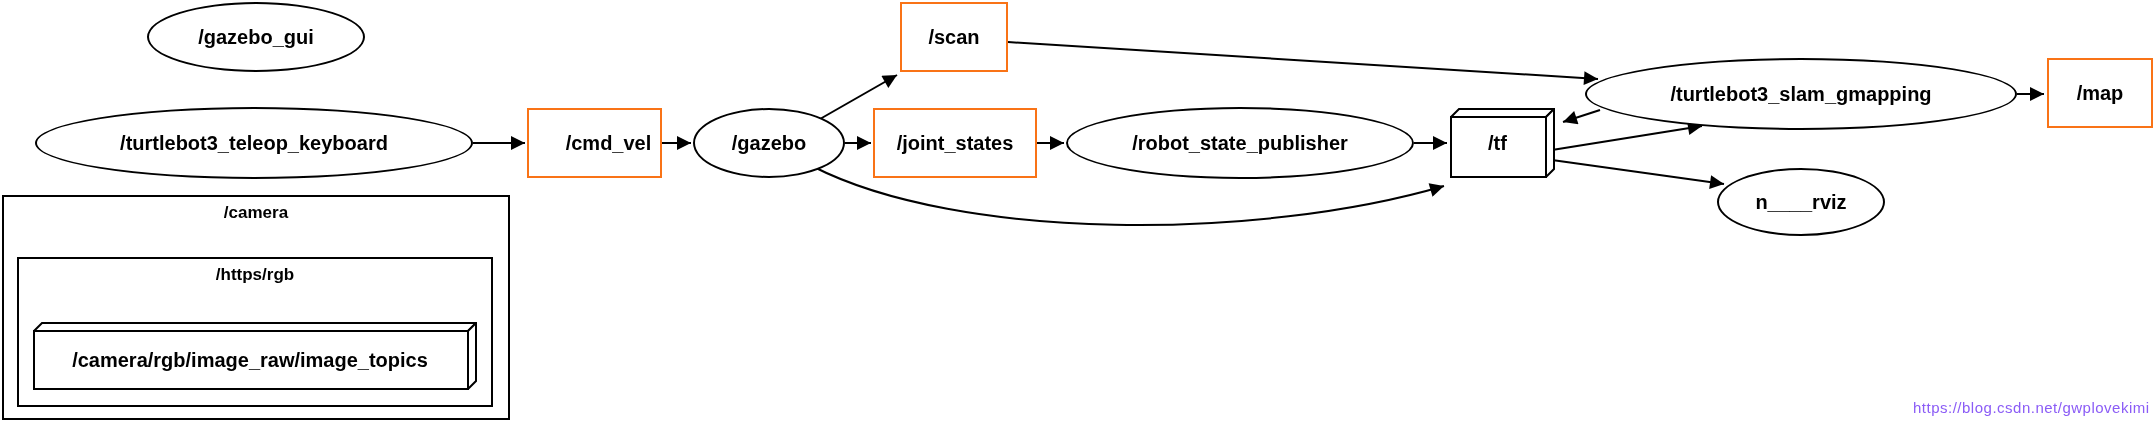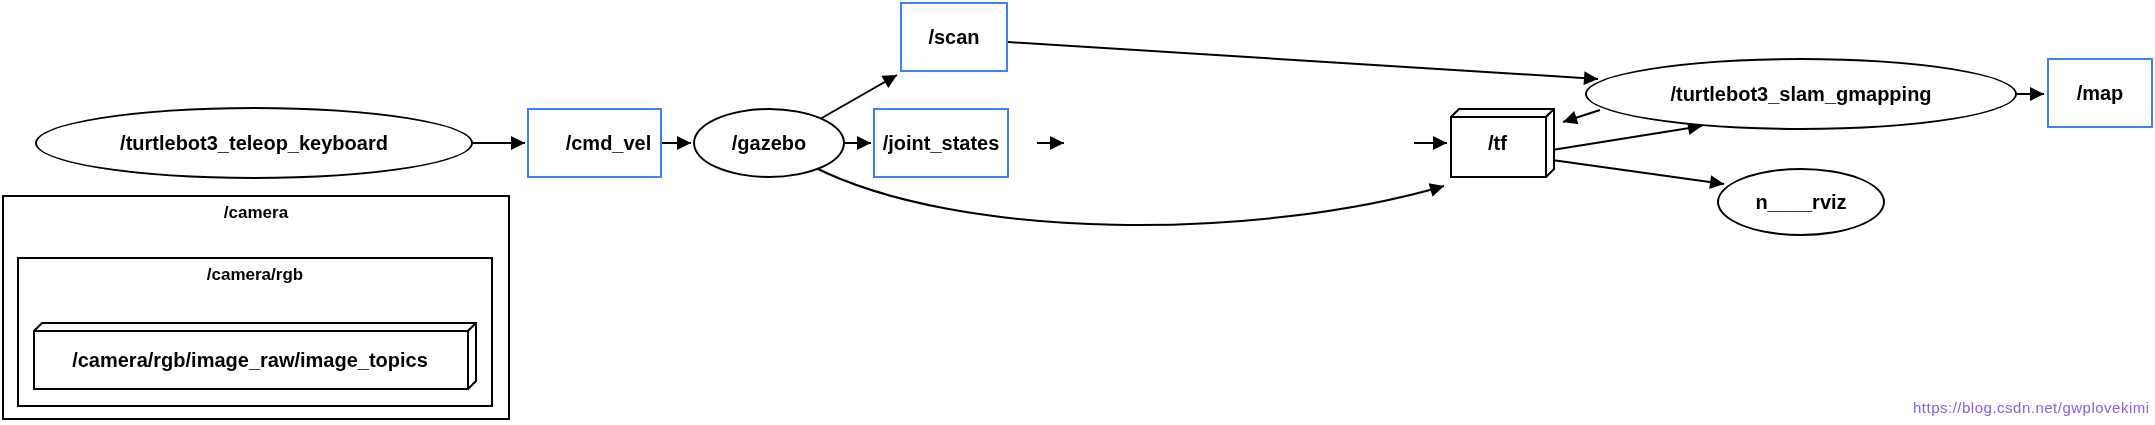--- a/index.html
+++ b/index.html
@@ -2,21 +2,21 @@
 <html><head>
 <meta charset="utf-8">
 <style>
   html,body{margin:0;padding:0;background:#ffffff;width:2155px;height:425px;overflow:hidden;}
   .canvas{position:relative;width:2155px;height:425px;background:#fff;
           font-family:"Liberation Sans",sans-serif;font-weight:bold;color:#000;}
   svg.edges{position:absolute;left:0;top:0;}
   .node{position:absolute;display:flex;align-items:center;justify-content:center;
         box-sizing:border-box;font-size:20px;white-space:nowrap;background:#fff;}
   .ellipse{border:2px solid #000;border-radius:50%;}
-  .rect{border:2px solid #3b82f6;}
+  .rect{border:2px solid #f97316;}
   .cluster{position:absolute;box-sizing:border-box;border:2px solid #000;background:#fff;}
   .cluster .clabel{position:absolute;left:0;right:0;top:6px;text-align:center;
         font-size:17px;white-space:nowrap;}
   .box3d{position:absolute;box-sizing:border-box;}
   .box3d svg{position:absolute;left:0;top:0;}
   .box3d .lbl{position:absolute;display:flex;align-items:center;justify-content:center;
         font-size:20px;white-space:nowrap;}
   .watermark{position:absolute;left:1913px;top:399px;font-size:15px;font-weight:normal;
         color:#8b5cf6;letter-spacing:0.5px;}
 </style>
@@ -44,53 +44,59 @@
       <path d="M1600,110 L1563,122" marker-end="url(#arrow)"></path>
       <path d="M1552,160 L1724,184" marker-end="url(#arrow)"></path>
       <path d="M2017,94 L2044,94" marker-end="url(#arrow)"></path>
     </g>
   </svg>
 
   <div class="cluster" style="left:2px;top:195px;width:508px;height:225px;">
     <div class="clabel">/camera</div>
   </div>
   <div class="cluster" style="left:17px;top:257px;width:476px;height:150px;">
-    <div class="clabel">/camera/rgb</div>
+    <div class="clabel">/https/rgb</div>
   </div>
 
   <div class="box3d" style="left:33px;top:322px;width:375px;height:68px;text-align:center;">
     <svg width="444" height="68" viewBox="0 0 444 68">
       <polygon points="1,9 9,1 443,1 435,9" fill="#fff" stroke="#000" stroke-width="2"></polygon>
       <polygon points="435,9 443,1 443,59 435,67" fill="#fff" stroke="#000" stroke-width="2"></polygon>
       <rect x="1" y="9" width="434" height="58" fill="#fff" stroke="#000" stroke-width="2"></rect>
     </svg>
     <span class="lbl" style="left:0;top:9px;width:434px;height:58px;">/camera/rgb/image_raw/image_topics</span>
   </div>
 
+  <div class="node ellipse" style="left:147px;top:2px;width:218px;height:70px;">
+    <span>/gazebo_gui</span>
+  </div>
 
   <div class="node ellipse" style="left:35px;top:107px;width:438px;height:72px;">
     <span>/turtlebot3_teleop_keyboard</span>
   </div>
 
   <div class="node rect" style="left:527px;top:108px;width:135px;height:70px;padding-left:28px;">
     <span>/cmd_vel</span>
   </div>
 
   <div class="node ellipse" style="left:693px;top:108px;width:152px;height:70px;">
     <span>/gazebo</span>
   </div>
 
   <div class="node rect" style="left:900px;top:2px;width:108px;height:70px;">
     <span>/scan</span>
   </div>
 
-  <div class="node rect" style="left:873px;top:108px;width:136px;height:70px;text-align:right;">
+  <div class="node rect" style="left:873px;top:108px;width:164px;height:70px;text-align:right;">
     <span>/joint_states</span>
   </div>
 
+  <div class="node ellipse" style="left:1066px;top:107px;width:348px;height:72px;">
+    <span>/robot_state_publisher</span>
+  </div>
 
   <div class="box3d" style="left:1450px;top:108px;width:105px;height:70px;">
     <svg width="105" height="70" viewBox="0 0 105 70">
       <polygon points="1,9 9,1 104,1 96,9" fill="#fff" stroke="#000" stroke-width="2"></polygon>
       <polygon points="96,9 104,1 104,61 96,69" fill="#fff" stroke="#000" stroke-width="2"></polygon>
       <rect x="1" y="9" width="95" height="60" fill="#fff" stroke="#000" stroke-width="2"></rect>
     </svg>
     <span class="lbl" style="left:0;top:9px;width:95px;height:52px;text-align:center;">/tf</span>
   </div>
 

